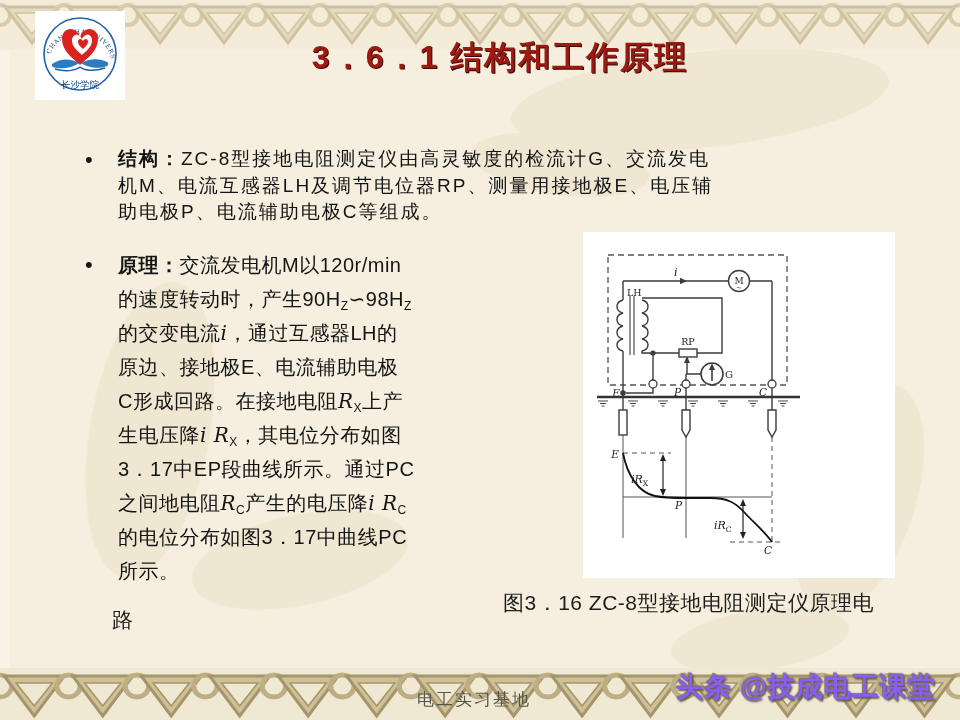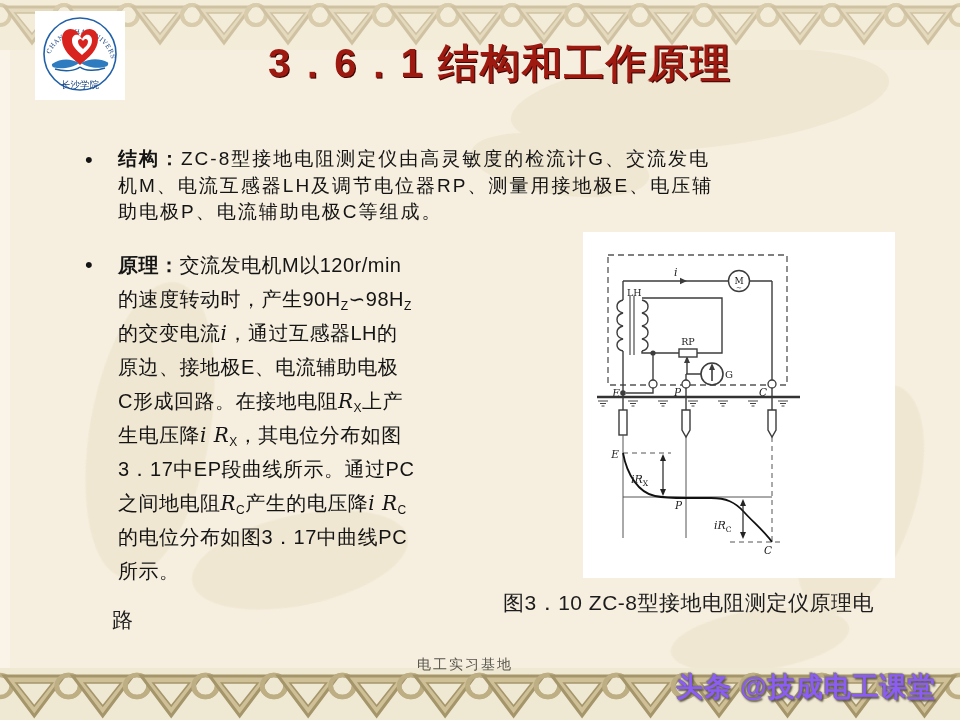--- a/index.html
+++ b/index.html
@@ -10,42 +10,42 @@
   
   #top-band{left:0;top:0;width:960px;height:50px;}
   #bottom-band{left:0;top:668px;width:960px;height:52px;}
   #left-strip{left:0;top:0;width:10px;height:720px;background:#faf5e9;opacity:.8;}
 
   
   #logo{left:35px;top:11px;width:90px;height:89px;background:#fff;}
 
   
   #title{left:150px;top:36px;width:700px;text-align:center;
-         font-size:40px;font-weight:bold;letter-spacing:2px;color:#9e1a10;
+         font-size:32px;font-weight:bold;letter-spacing:2px;color:#9e1a10;
          text-shadow:1px 1px 0 #3a0503;}
 
   
   .marker{color:#141414;font-size:22px;}
   #b1-marker{left:85px;top:147px;}
   #b2-marker{left:85px;top:252px;}
   #bullet1{left:118px;top:146px;width:800px;font-size:19px;line-height:26.5px;
            letter-spacing:2px;color:#141414;}
   #bullet2{left:118px;top:248px;width:400px;font-size:20px;line-height:34px;
            letter-spacing:.5px;color:#141414;}
   #bullet1 b,#bullet2 b{font-weight:bold;}
   #bullet2 i,.var{font-family:"DejaVu Serif",serif;font-style:italic;}
   sub{font-size:.6em;vertical-align:-.3em;line-height:0;}
 
   
   #figure-panel{left:583px;top:232px;width:312px;height:346px;background:#fff;}
 
   
   #caption{left:503px;top:589px;font-size:21px;letter-spacing:.5px;color:#1c1c1c;}
   #caption-wrap{left:112px;top:606px;font-size:21px;color:#1c1c1c;}
-  #footer{left:417px;top:656px;font-size:14px;letter-spacing:2px;color:#56544a;}
+  #footer{left:417px;top:688px;font-size:17px;letter-spacing:2px;color:#56544a;}
   #watermark{left:676px;top:669px;font-size:27px;font-weight:bold;color:#8b5cf6;
              letter-spacing:1px;
              text-shadow:0 0 2px #6b6657,1.5px 1.5px 2px #5d5747,-1px -1px 1px #8a8373;}
 
   
   svg text{font-family:"DejaVu Serif",serif;}
   .it{font-style:italic;}
 </style>
 </head>
 <body>
@@ -268,18 +268,18 @@
       <text x="48" y="251" font-size="11" fill="#222">
         <tspan class="it">iR</tspan><tspan font-size="7.5" dy="2.5">X</tspan>
       </text>
       <text x="131" y="297" font-size="11" fill="#222">
         <tspan class="it">iR</tspan><tspan font-size="7.5" dy="2.5">C</tspan>
       </text>
     </g>
   </svg>
 </div>
 
-<div class="abs" id="caption">图3．10  ZC-8型接地电阻测定仪原理电</div>
+<div class="abs" id="caption">图3．16  ZC-8型接地电阻测定仪原理电</div>
 <div class="abs" id="caption-wrap">路</div>
 
 <div class="abs" id="footer">电工实习基地</div>
 
 <div class="abs" id="watermark">头条 @技成电工课堂</div>
 
 </body></html>

